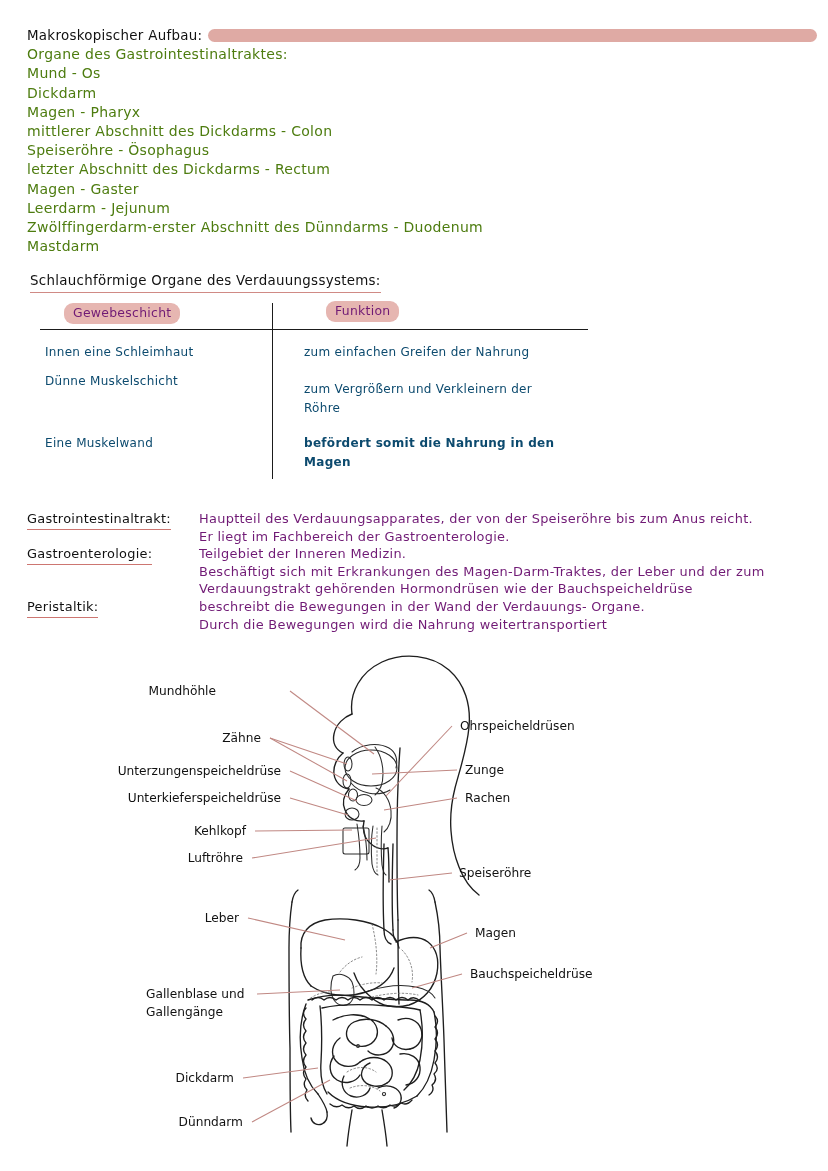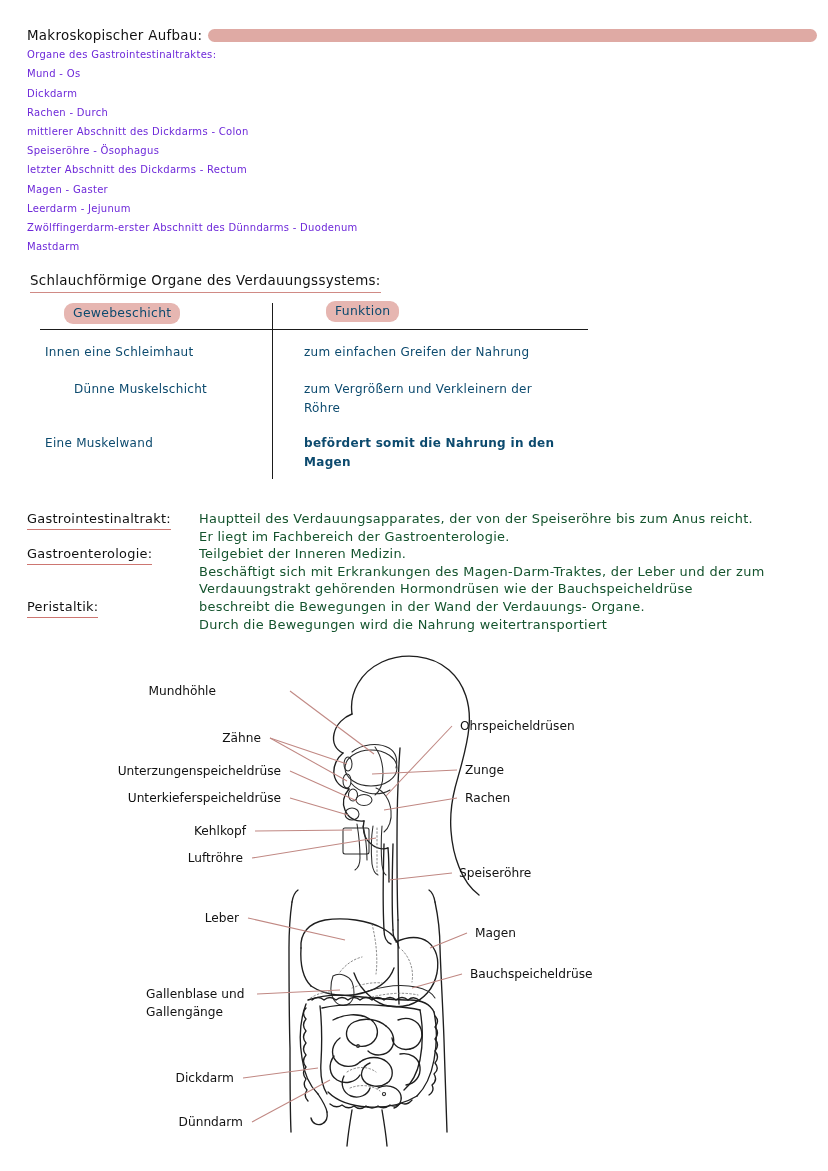--- a/index.html
+++ b/index.html
@@ -28,24 +28,24 @@
   }
 
   
   #top-block {
     position: absolute;
     left: 27px;
     top: 26px;
     width: 790px;
   }
   .line {
-    font-size: 10px;
+    font-size: 14px;
     line-height: 19.2px;
     white-space: nowrap;
-    color: #6d28d9;
+    color: #4d7c0f;
   }
   #title-row {
     position: relative;
     display: flex;
     align-items: center;
     text-align: center;
   }
   #title-row .title-text {
     font-size: 13.4px;
     line-height: 19.2px;
@@ -85,21 +85,21 @@
     position: relative;
     height: 26px;
   }
   .pill {
     position: absolute;
     background: #e6b6b1;
     border-radius: 9px;
     padding: 2px 9px 3px 9px;
     font-size: 12.4px;
     line-height: 16px;
-    color: #0c4a6e;
+    color: #701a75;
     white-space: nowrap;
   }
   #pill-gewebe { left: 24px; top: 3px; }
   #pill-funktion { left: 286px; top: 1px; }
 
   #table-hline {
     position: absolute;
     left: 0;
     top: 29px;
     width: 548px;
@@ -138,21 +138,21 @@
     white-space: nowrap;
     padding-bottom: 1px;
     border-bottom: 1.6px solid #cd7671;
   }
   .def-body {
     position: absolute;
     left: 172px;
     font-size: 12.9px;
     line-height: 17.6px;
     white-space: nowrap;
-    color: #14532d;
+    color: #701a75;
   }
 
   
   #diagram {
     position: absolute;
     left: 0;
     top: 648px;
     width: 828px;
     height: 510px;
   }
@@ -200,21 +200,21 @@
 
     <div id="title-row">
       <span class="title-text hand">Makroskopischer Aufbau:</span>
       <span id="title-highlight"></span>
     </div>
 
     <div class="line hand">Organe des Gastrointestinaltraktes:</div>
 
     <div class="line hand">Mund - Os</div>
     <div class="line hand">Dickdarm</div>
-    <div class="line hand">Rachen - Durch</div>
+    <div class="line hand">Magen - Pharyx</div>
     <div class="line hand">mittlerer Abschnitt des Dickdarms - Colon</div>
     <div class="line hand">Speiseröhre - Ösophagus</div>
     <div class="line hand">letzter Abschnitt des Dickdarms - Rectum</div>
     <div class="line hand">Magen - Gaster</div>
     <div class="line hand">Leerdarm - Jejunum</div>
     <div class="line hand">Zwölffingerdarm-erster Abschnitt des Dünndarms - Duodenum</div>
     <div class="line hand">Mastdarm</div>
   </div>
 
   <div id="section-heading" class="hand">Schlauchförmige Organe des Verdauungssystems:</div>
@@ -225,21 +225,21 @@
       <span class="pill hand" id="pill-gewebe">Gewebeschicht</span>
       <span class="pill hand" id="pill-funktion">Funktion</span>
     </div>
 
     <div id="table-hline"></div>
     <div id="table-vline"></div>
 
     <div class="tr tc-left hand" style="top:43px;">Innen eine Schleimhaut</div>
     <div class="tr tc-right hand" style="top:43px;">zum einfachen Greifen der Nahrung</div>
 
-    <div class="tr tc-left hand" style="top:80px;margin-left:29px;">Dünne Muskelschicht</div>
+    <div class="tr tc-left hand" style="top:72px;">Dünne Muskelschicht</div>
     <div class="tr tc-right hand" style="top:80px;">zum Vergrößern und Verkleinern der
 Röhre</div>
 
     <div class="tr tc-left hand" style="top:134px;">Eine Muskelwand</div>
     <div class="tr tc-right hand" style="top:134px;font-weight:bold;">befördert somit die Nahrung in den
 Magen</div>
   </div>
 
   <div id="definitions">
 

